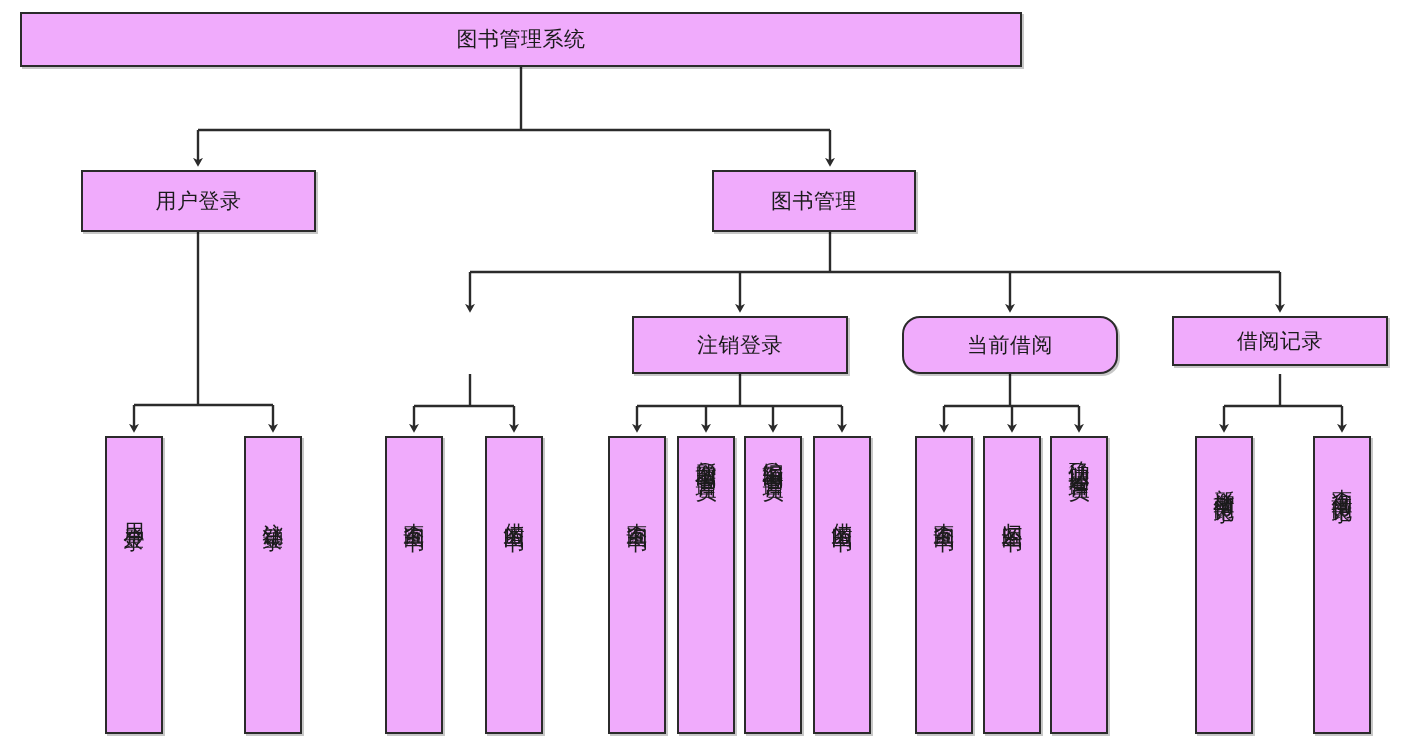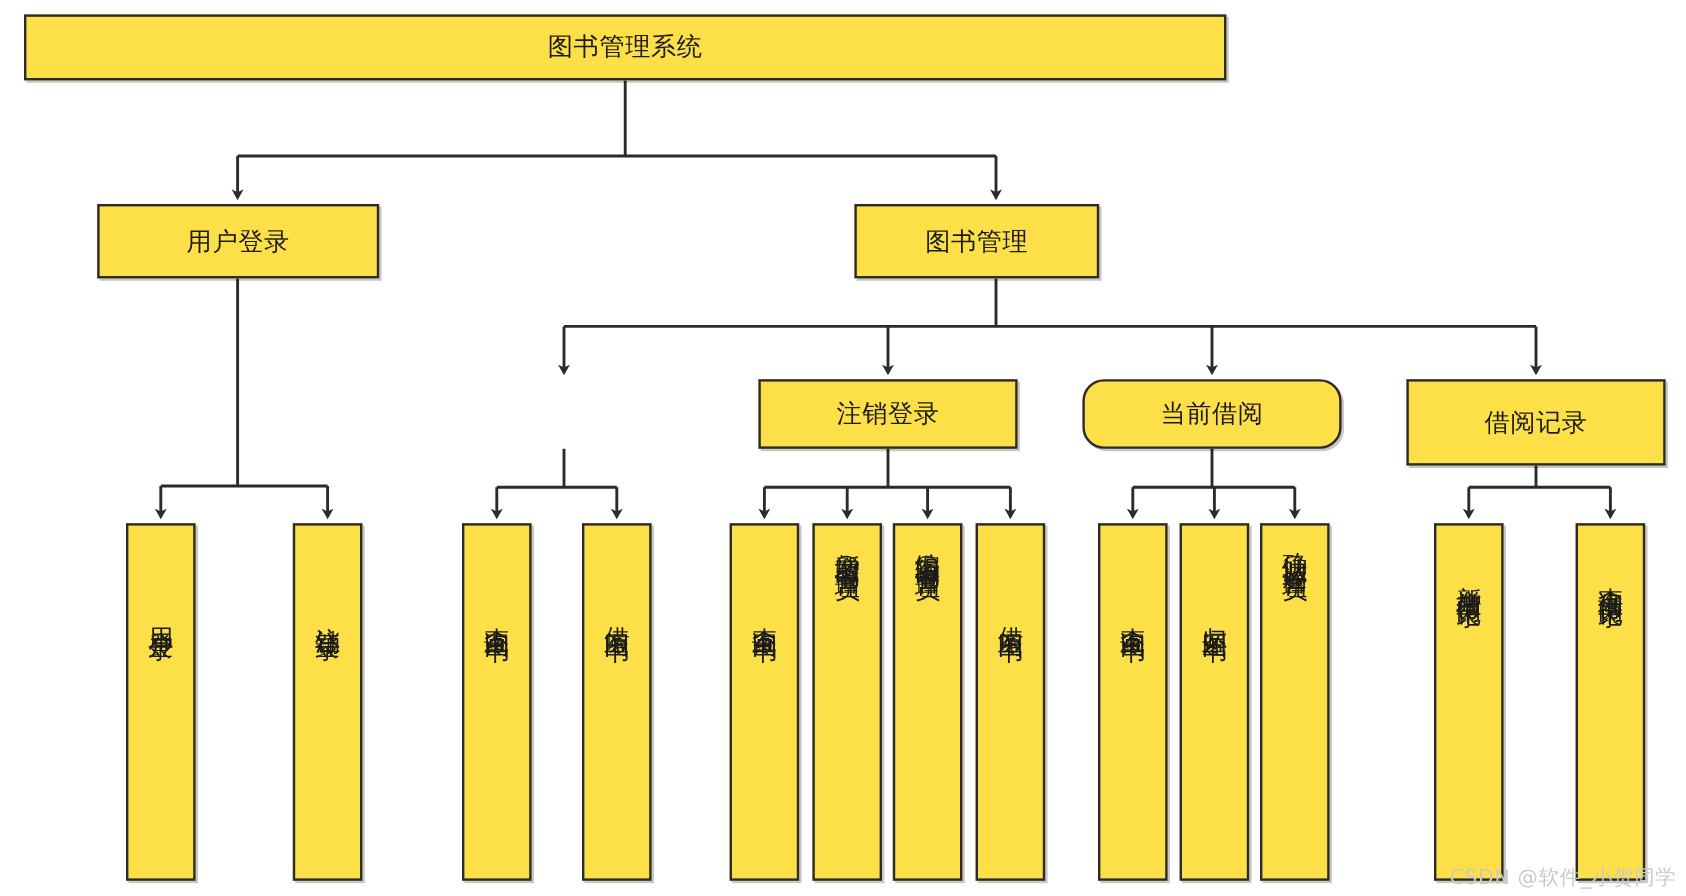--- a/index.html
+++ b/index.html
@@ -18,21 +18,21 @@
   #svg-layer {
     position: absolute;
     left: 0;
     top: 0;
     width: 1405px;
     height: 747px;
   }
   .node {
     position: absolute;
     box-sizing: border-box;
-    background: #fde047;
+    background: #f0abfc;
     border: 2px solid #2b2b2b;
     display: flex;
     align-items: center;
     justify-content: center;
     box-shadow: 2px 2px 0 rgba(0,0,0,0.22);
     z-index: 3;
   }
   .node-label {
     font-size: 21px;
     color: #1b1b1b;
@@ -125,21 +125,21 @@
   <div class="node" style="left:712px; top:170px; width:204px; height:62px;">
     <span class="node-label">图书管理</span>
   </div>
 
   <div class="node" style="left:632px; top:316px; width:216px; height:58px;">
     <span class="node-label">注销登录</span>
   </div>
   <div class="node" style="left:902px; top:316px; width:216px; height:58px;border-radius:18px;">
     <span class="node-label">当前借阅</span>
   </div>
-  <div class="node" style="left:1172px; top:316px; width:216px; height:72px;">
+  <div class="node" style="left:1172px; top:316px; width:216px; height:50px;">
     <span class="node-label">借阅记录</span>
   </div>
 
   <div class="node vertical" style="left:105px; top:436px; width:58px; height:298px; align-items:flex-start; padding-top:68px;">
     <span class="node-label">用户登录</span>
   </div>
   <div class="node vertical" style="left:244px; top:436px; width:58px; height:298px; align-items:flex-start; padding-top:68px;">
     <span class="node-label">注销登录</span>
   </div>
 
@@ -173,15 +173,14 @@
     <span class="node-label">确认归还（管理员）</span>
   </div>
 
   <div class="node vertical" style="left:1195px; top:436px; width:58px; height:298px; align-items:flex-start; padding-top:34px;">
     <span class="node-label">新增借阅记录</span>
   </div>
   <div class="node vertical" style="left:1313px; top:436px; width:58px; height:298px; align-items:flex-start; padding-top:34px;">
     <span class="node-label">查询借阅记录</span>
   </div>
 
-  <div class="watermark">CSDN @软件_小贺同学</div>
 
 </div>
 
 </body></html>

